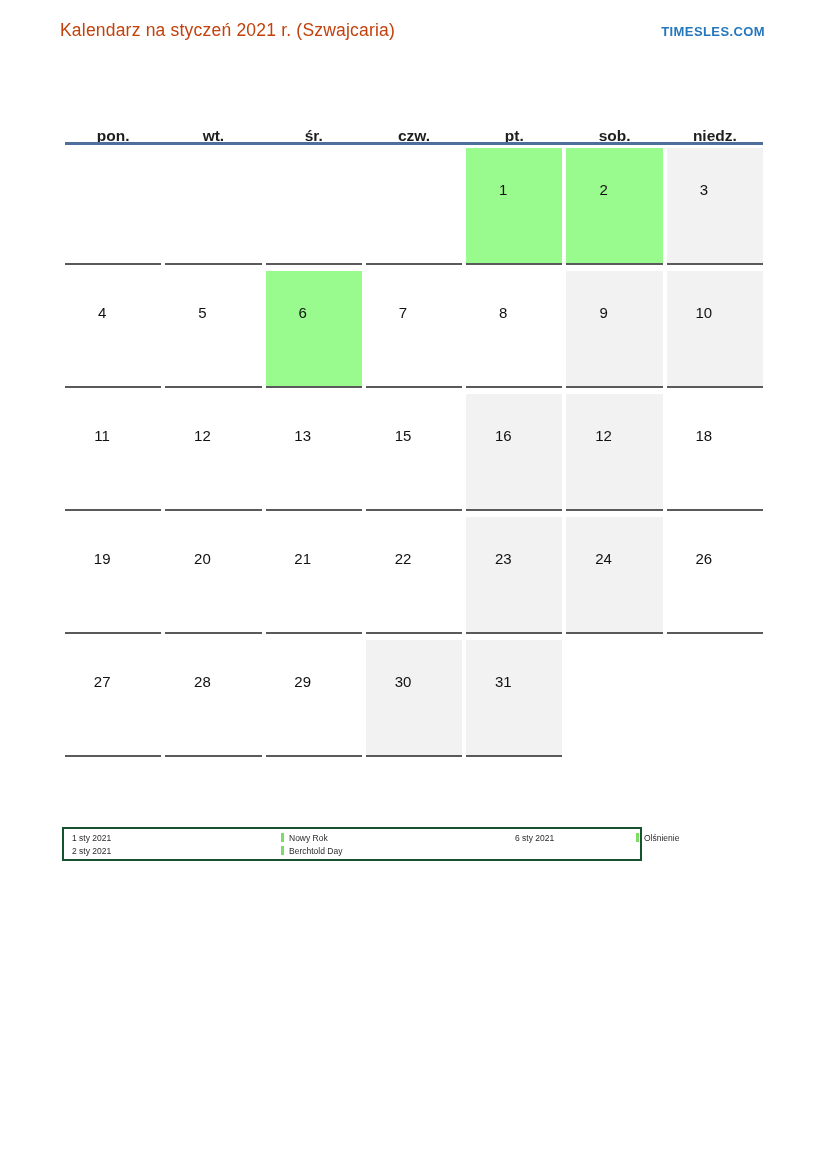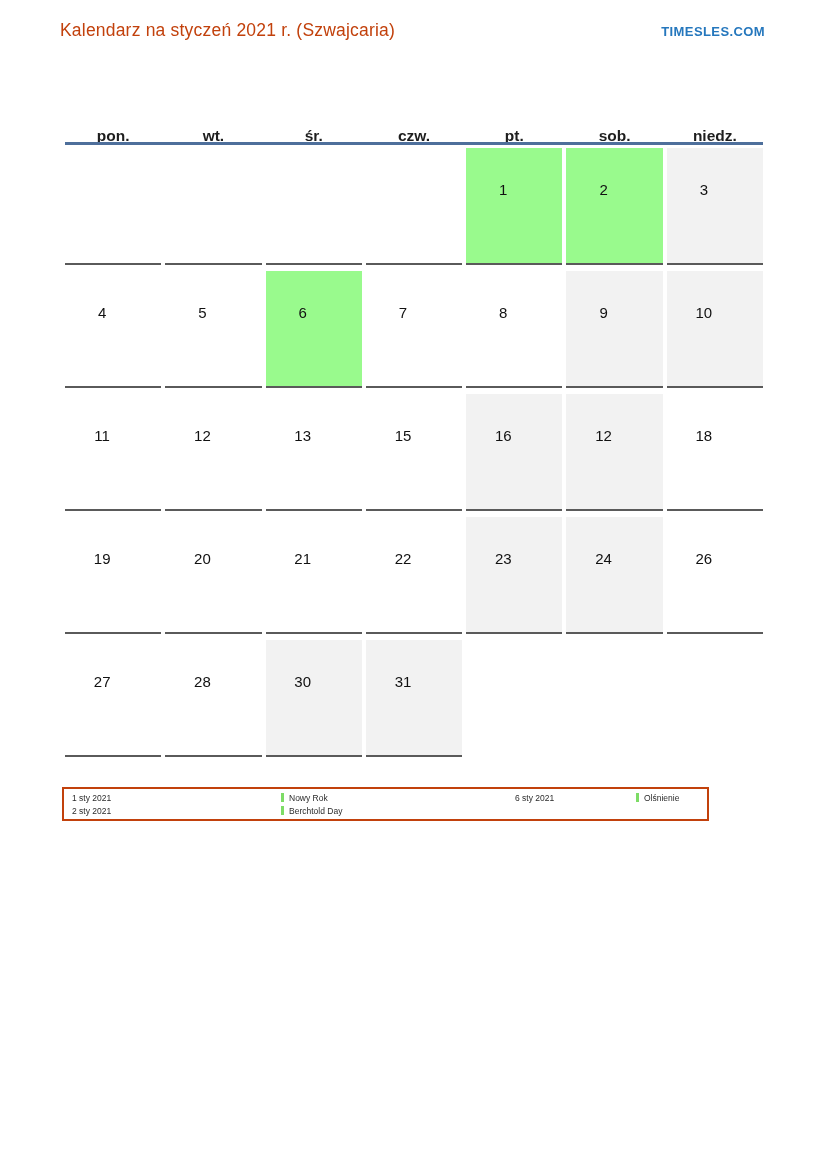--- a/index.html
+++ b/index.html
@@ -33,22 +33,22 @@
     column-gap:4px; row-gap:6px; grid-auto-rows:117px;
   }
   .cell { border-bottom:2px solid var(--cell-border,#5a5a5a); background:#ffffff; }
   .cell.weekend { background:var(--weekend-bg,#f2f2f2); }
   .cell.holiday { background:var(--holiday-bg,#99fa8d); }
   .day-num {
     display:block; padding-top:33px; text-align:center;
     transform:translateX(-11px); font-size:15px; color:#111111;
   }
   .legend-box {
-    position:absolute; left:62px; top:787px; width:647px; height:34px;
-    border:2px solid #c2410c; box-sizing:border-box; background:#ffffff;
+    position:absolute; left:62px; top:827px; width:580px; height:34px;
+    border:2px solid #14532d; box-sizing:border-box; background:#ffffff;
   }
   .legend-col {
     position:absolute; top:3px; font-size:8.5px; line-height:13px;
     color:#2b2b2b; white-space:nowrap;
   }
   .lg-c0 { left:8px; }
   .lg-c1 { left:217px; }
   .lg-c2 { left:451px; }
   .lg-c3 { left:572px; }
   .marker {
@@ -149,20 +149,23 @@
     </div>
     <div class="cell workday">
       <span class="day-num">26</span>
     </div>
     <div class="cell workday">
       <span class="day-num">27</span>
     </div>
     <div class="cell workday">
       <span class="day-num">28</span>
     </div>
+    <div class="cell workday">
+      <span class="day-num">29</span>
+    </div>
     <div class="cell weekend">
       <span class="day-num">30</span>
     </div>
     <div class="cell weekend">
       <span class="day-num">31</span>
     </div>
   </div>
 
 <div class="legend-box">
     <div class="legend-col lg-c0">

